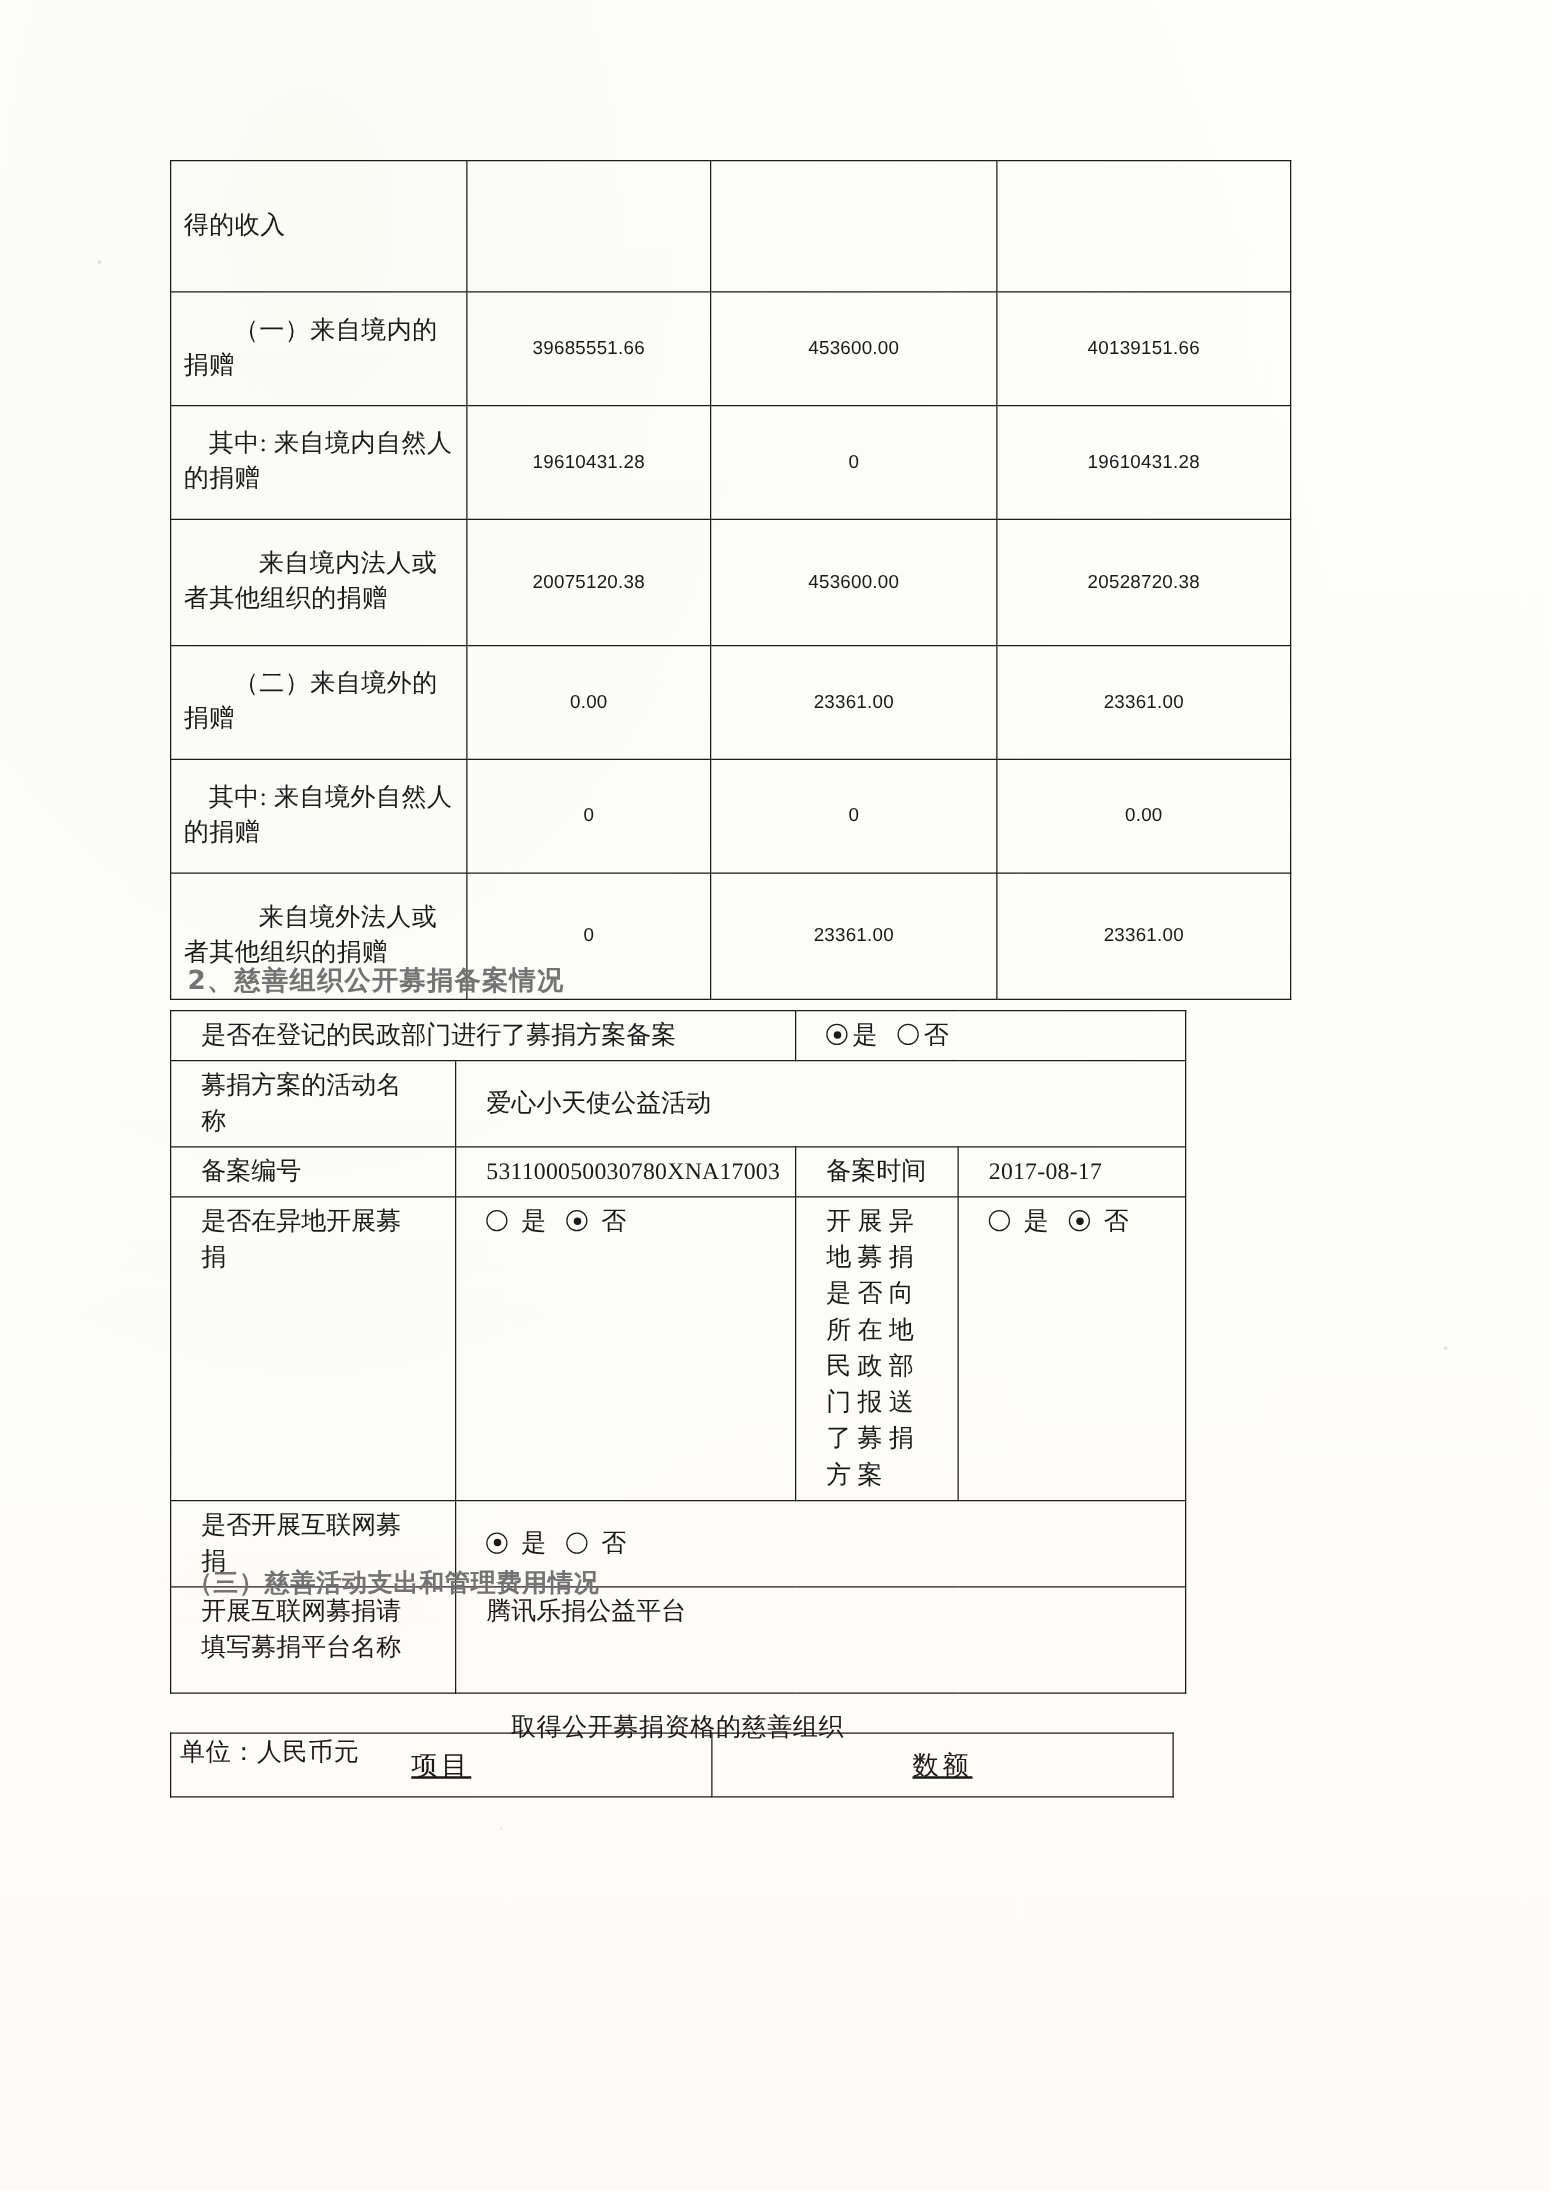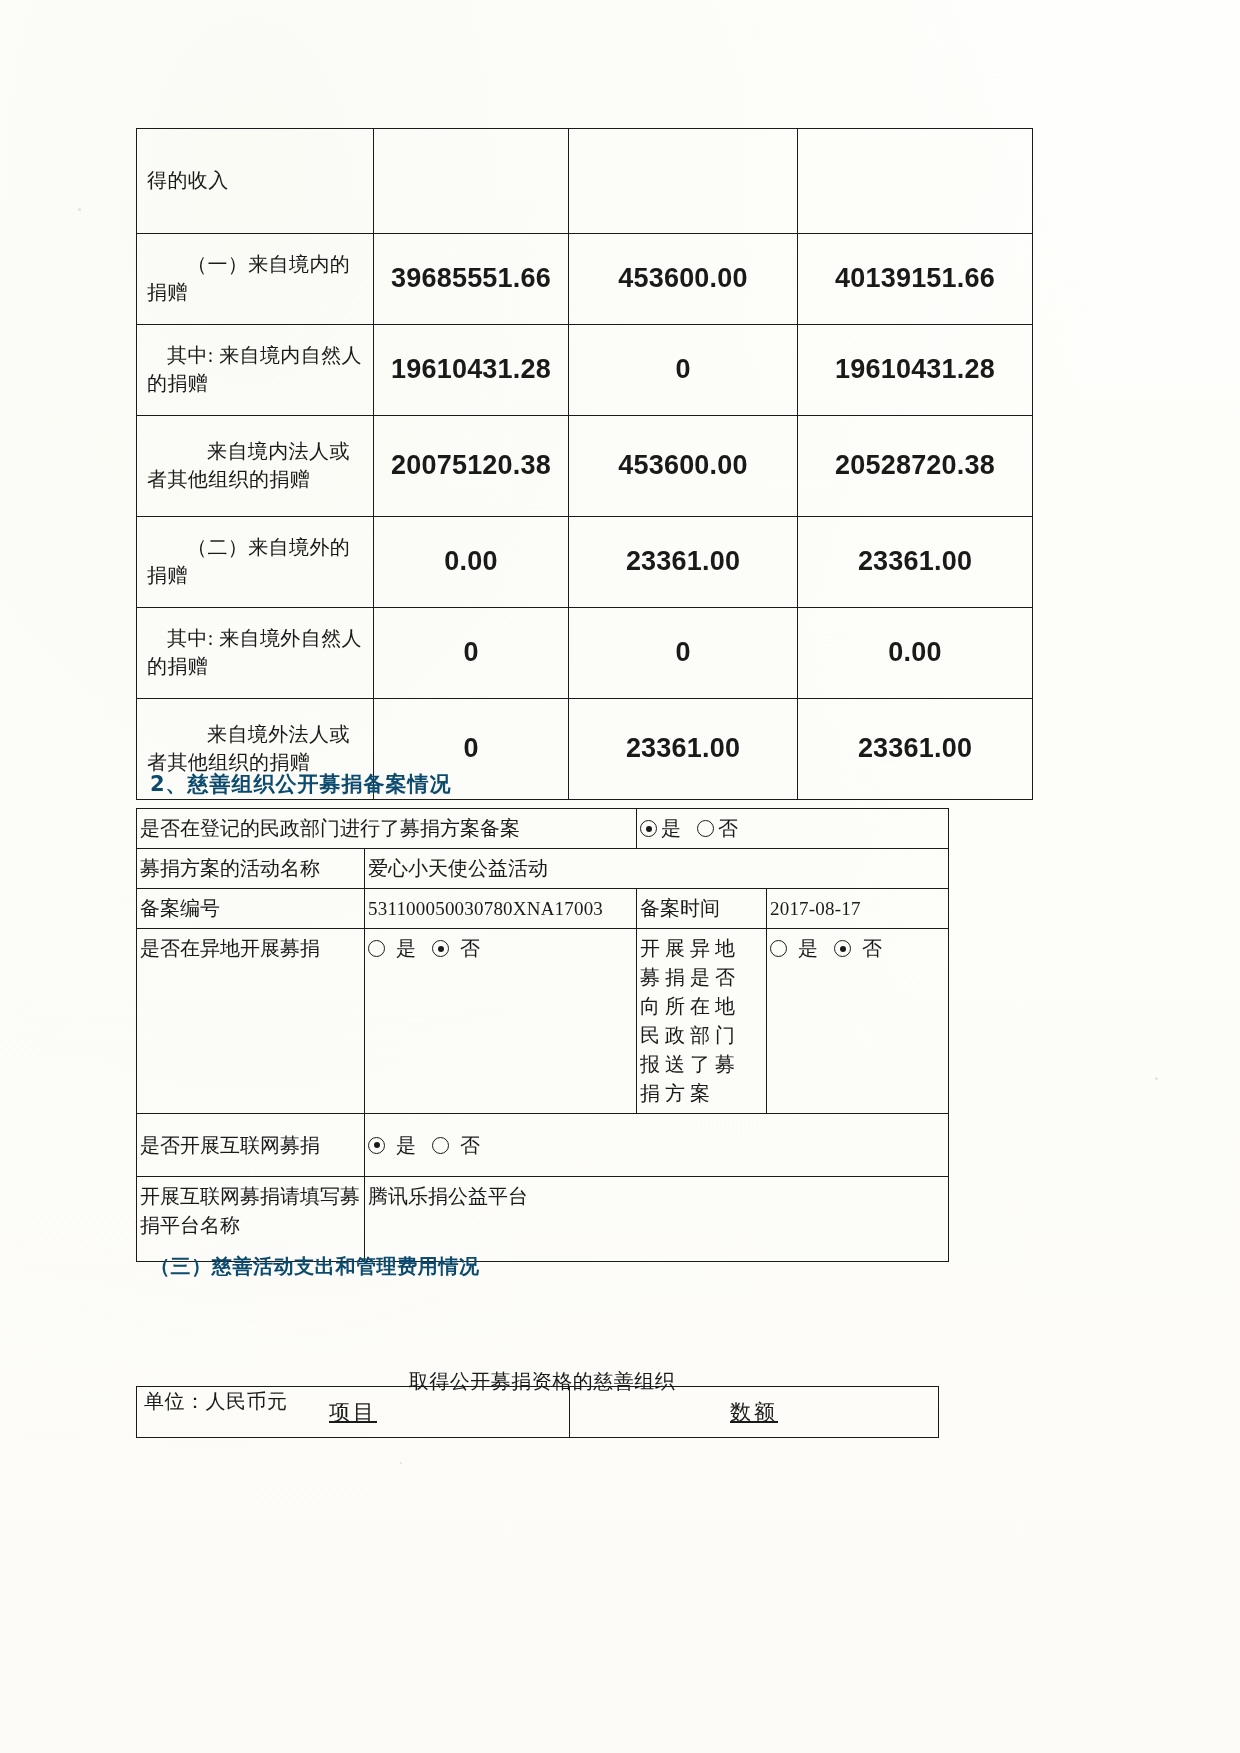--- a/index.html
+++ b/index.html
@@ -47,58 +47,58 @@
   .t1 { position: absolute; left: 136px; top: 128px; }
   .t1 td.lbl {
     width: 216px;
     font-size: 20px;
     text-align: left;
     letter-spacing: 0.4px;
   }
   .t1 td.num {
     text-align: center;
     font-family: "Liberation Sans", sans-serif;
-    font-weight: 700;
-    font-size: 27px;
+    font-weight: 400;
+    font-size: 15px;
     letter-spacing: 0.2px;
   }
   .t1 td.c2 { width: 174px; }
   .t1 td.c3 { width: 208px; }
   .t1 td.c4 { width: 214px; }
   .indent1 { display:block; text-indent: 2em; }
   .indent2 { display:block; text-indent: 1em; }
   .indent3 { display:block; text-indent: 3em; }
   .rowTall { height: 78px; }
   .rowTop  { height: 92px; }
   .rowXTall{ height: 88px; }
 
   
   .h-sec {
     position: absolute;
     left: 150px;
     font-family: "DejaVu Sans", sans-serif;
     font-weight: 700;
     font-size: 21px;
     letter-spacing: 1px;
-    color: #0c4a6e;
+    color: #737373;
   }
   #sec2-title { top: 770px; }
   #sec3-title { top: 1253px; font-size: 20px; letter-spacing: 0.6px; }
 
   
   .t2 { position: absolute; left: 136px; top: 808px; }
   table.form {
     border-collapse: collapse;
     table-layout: fixed;
     width: 812px;
     font-size: 20px;
   }
   table.form td {
     border: 1.5px solid #1b1b1b;
-    padding: 5px 3px;
+    padding: 5px 24px;
     vertical-align: top;
     line-height: 1.45;
   }
   table.form td.mid { vertical-align: middle; }
   .radio-line {
     font-size: 20px;
     letter-spacing: 2px;
     white-space: nowrap;
   }
   .rad {

